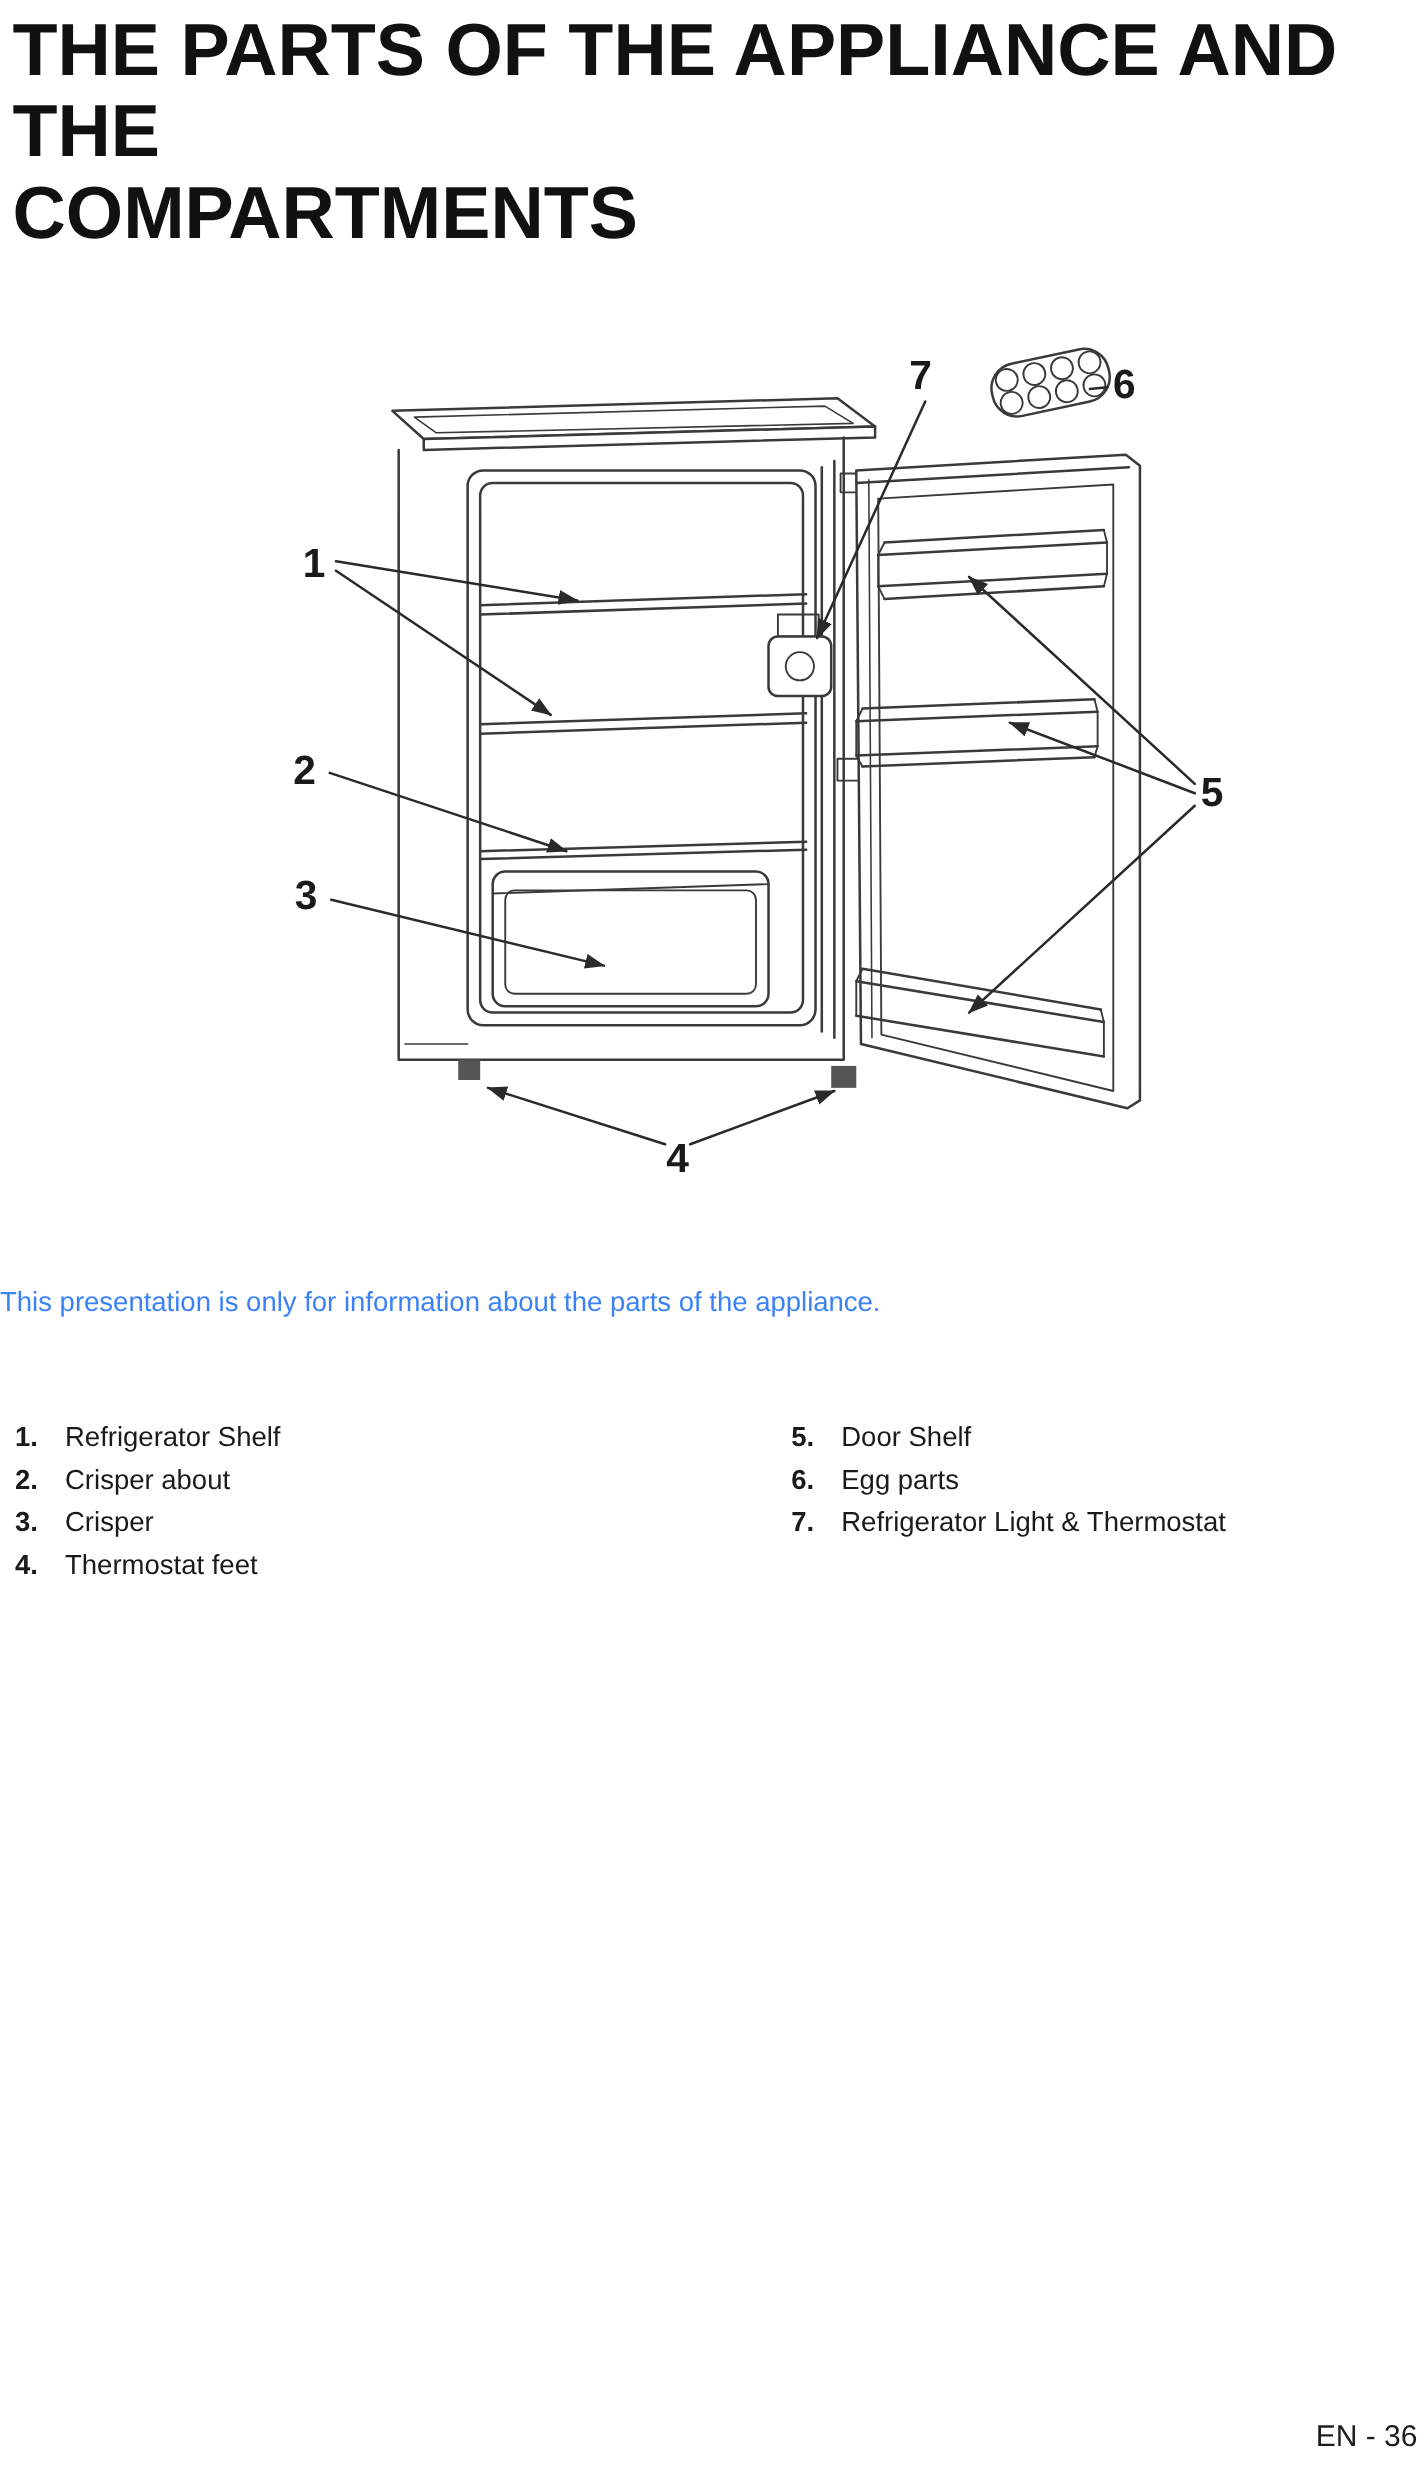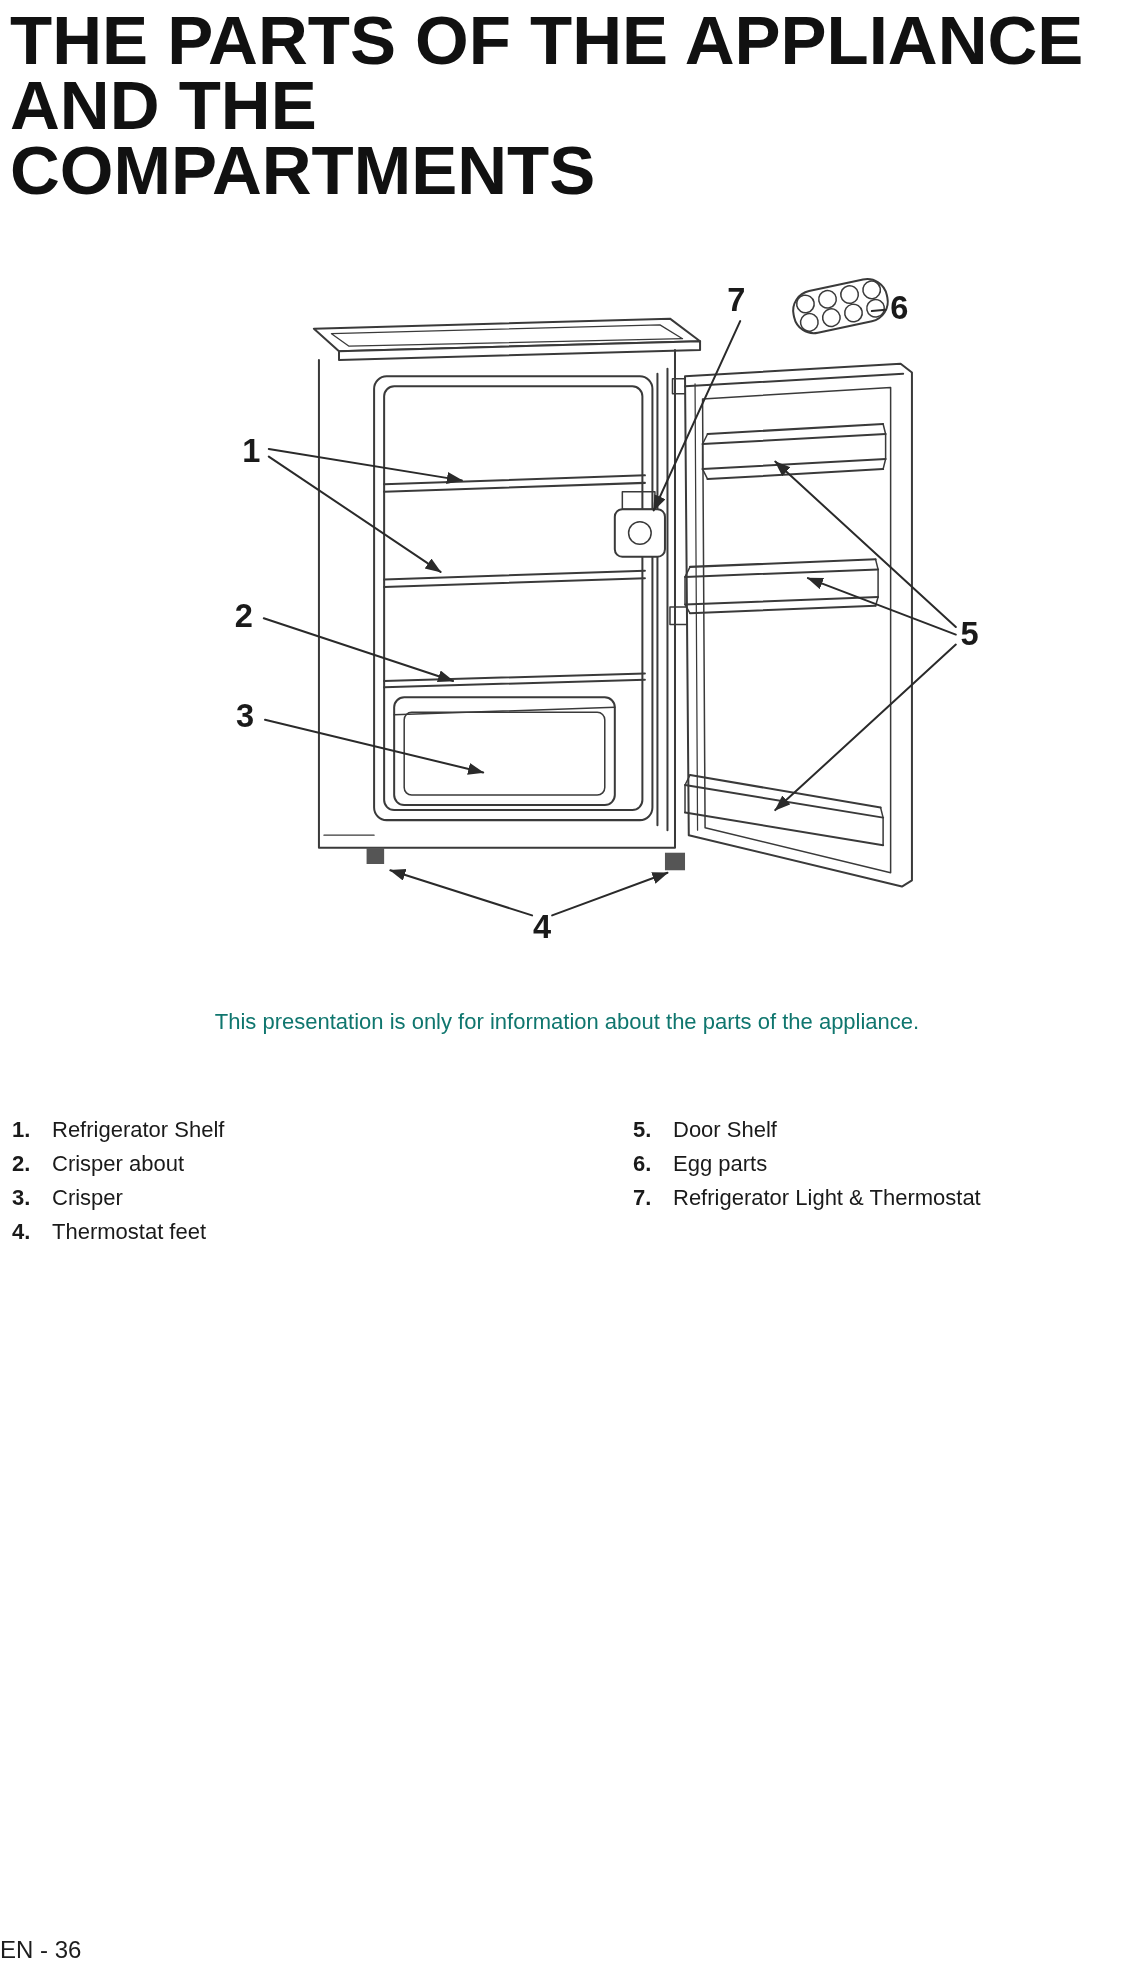--- a/index.html
+++ b/index.html
@@ -6,55 +6,55 @@
   body {
     width:1134px; height:1986px;
     background:#ffffff;
     font-family:"Liberation Sans", sans-serif;
     color:#1a1a1a;
     position:relative;
     overflow:hidden;
   }
   .title {
     margin:8px 0 0 10px;
-    font-size:69px;
+    font-size:59px;
     font-weight:700;
     line-height:65px;
     color:#111;
   }
   .diagram {
     position:relative;
     margin-top:68px;
     height:690px;
   }
   .diagram svg { position:absolute; left:186px; top:0; }
   .note {
-    margin-top:44px;
-    text-align:center;
+    margin-top:64px;
+    text-align:left;
     font-size:22px;
     line-height:34px;
-    color:#0f766e;
+    color:#3b82f6;
   }
   .legend {
     position:relative;
     margin-top:80px;
     font-size:22px;
     line-height:22px;
     height:180px;
   }
   .legend ul { list-style:none; margin:0; padding:0; }
   .legend li { display:flex; margin-bottom:12px; }
   .legend .num { font-weight:700; width:40px; flex:0 0 40px; }
   .col-left  { position:absolute; left:12px; top:0; }
   .col-right { position:absolute; left:633px; top:0; }
   .footer {
     position:absolute;
     bottom:22px; left:0;
     width:100%;
-    text-align:left;
+    text-align:right;
     font-size:24px;
     color:#1d1d1d;
   }
 </style>
 </head>
 <body>
 
 <div class="title">
   <div>THE PARTS OF THE APPLIANCE AND THE</div>
   <div>COMPARTMENTS</div>

